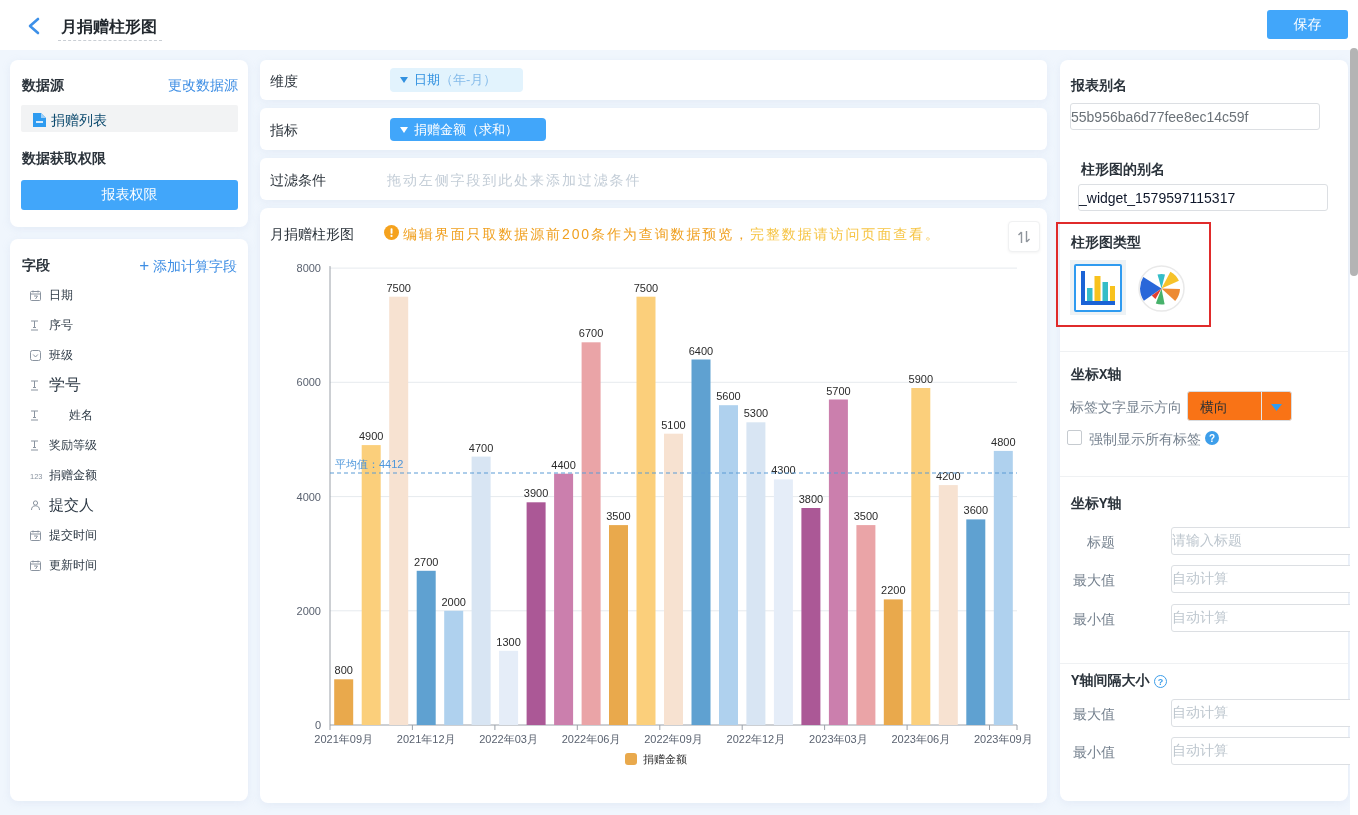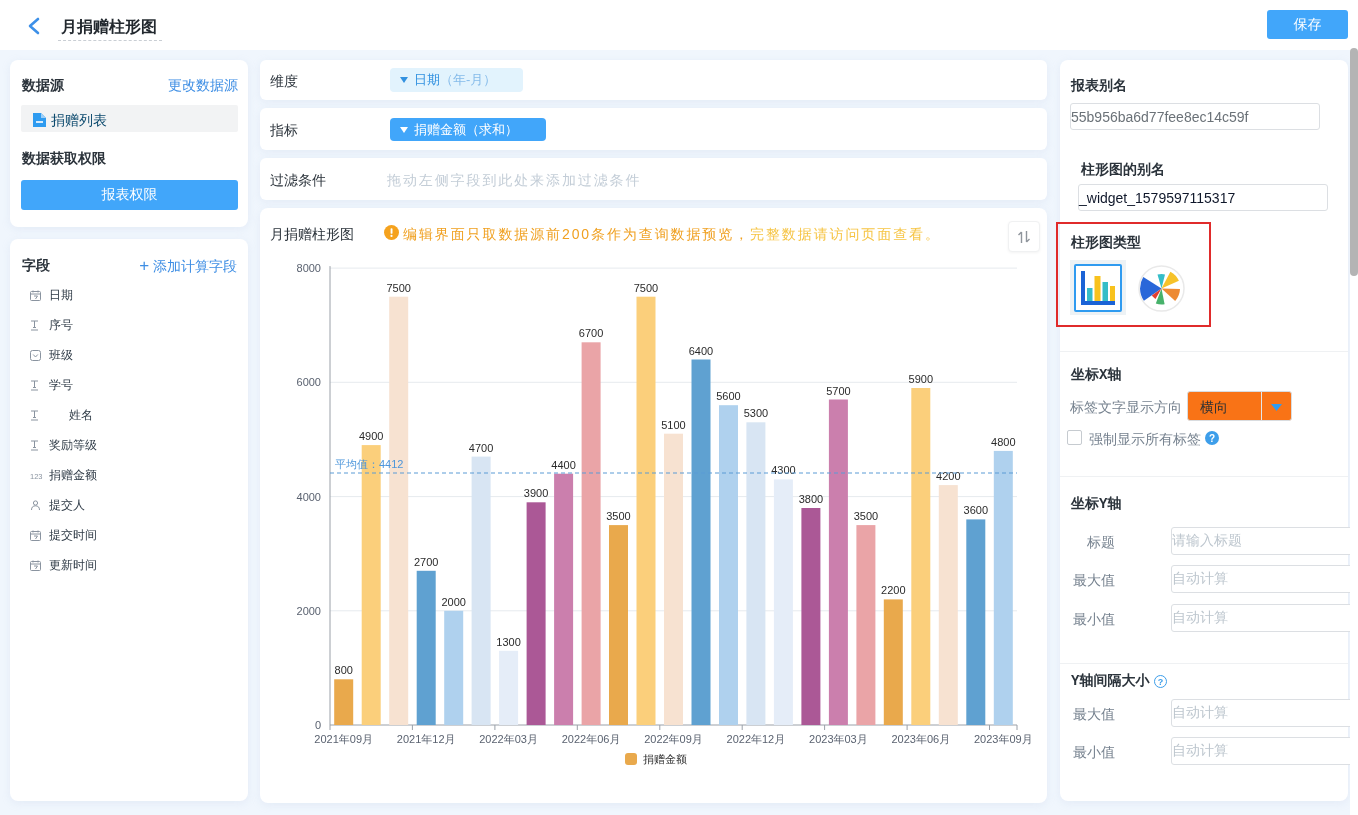--- a/index.html
+++ b/index.html
@@ -63,21 +63,21 @@
     </span>
     <span style="font-size:12px;color:#2e3a46;">班级</span>
   </div>
 <div class="abs" style="left:30px;top:377px;width:200px;height:16px;display:flex;align-items:center;">
     <span style="width:19px;display:flex;justify-content:flex-start;">
       <svg width="9" height="11" viewBox="0 0 9 11">
         <path d="M1 1 H8 M4.5 1 V7.5 M3 7.5 H6" stroke="#8a94a0" stroke-width="1" fill="none"></path>
         <path d="M1 10 H8" stroke="#8a94a0" stroke-width="1"></path>
       </svg>
     </span>
-    <span style="font-size:12px;color:#2e3a46;">学号</span>
+    <span style="font-size:16px;color:#2e3a46;">学号</span>
   </div>
 <div class="abs" style="left:30px;top:407px;width:200px;height:16px;display:flex;align-items:center;gap:20px;">
     <span style="width:19px;display:flex;justify-content:flex-start;">
       <svg width="9" height="11" viewBox="0 0 9 11">
         <path d="M1 1 H8 M4.5 1 V7.5 M3 7.5 H6" stroke="#8a94a0" stroke-width="1" fill="none"></path>
         <path d="M1 10 H8" stroke="#8a94a0" stroke-width="1"></path>
       </svg>
     </span>
     <span style="font-size:12px;color:#2e3a46;">姓名</span>
   </div>
@@ -98,21 +98,21 @@
     </span>
     <span style="font-size:12px;color:#2e3a46;">捐赠金额</span>
   </div>
 <div class="abs" style="left:30px;top:497px;width:200px;height:16px;display:flex;align-items:center;">
     <span style="width:19px;display:flex;justify-content:flex-start;">
       <svg width="11" height="11" viewBox="0 0 11 11">
         <circle cx="5.5" cy="3" r="2.1" fill="none" stroke="#8a94a0"></circle>
         <path d="M1.5 10 C1.5 7.2 3 5.8 5.5 5.8 C8 5.8 9.5 7.2 9.5 10" fill="none" stroke="#8a94a0"></path>
       </svg>
     </span>
-    <span style="font-size:12px;color:#2e3a46;">提交人</span>
+    <span style="font-size:15px;color:#2e3a46;">提交人</span>
   </div>
 <div class="abs" style="left:30px;top:527px;width:200px;height:16px;display:flex;align-items:center;">
     <span style="width:19px;display:flex;justify-content:flex-start;">
       <svg width="11" height="11" viewBox="0 0 11 11">
         <rect x="0.5" y="1.5" width="10" height="9" rx="1" fill="none" stroke="#8a94a0"></rect>
         <path d="M3 0.5 V2.5 M8 0.5 V2.5 M0.5 4 H10.5" stroke="#8a94a0" fill="none"></path>
         <path d="M4 6 H7.5 L5.5 9" stroke="#8a94a0" fill="none"></path>
       </svg>
     </span>
     <span style="font-size:12px;color:#2e3a46;">提交时间</span>

